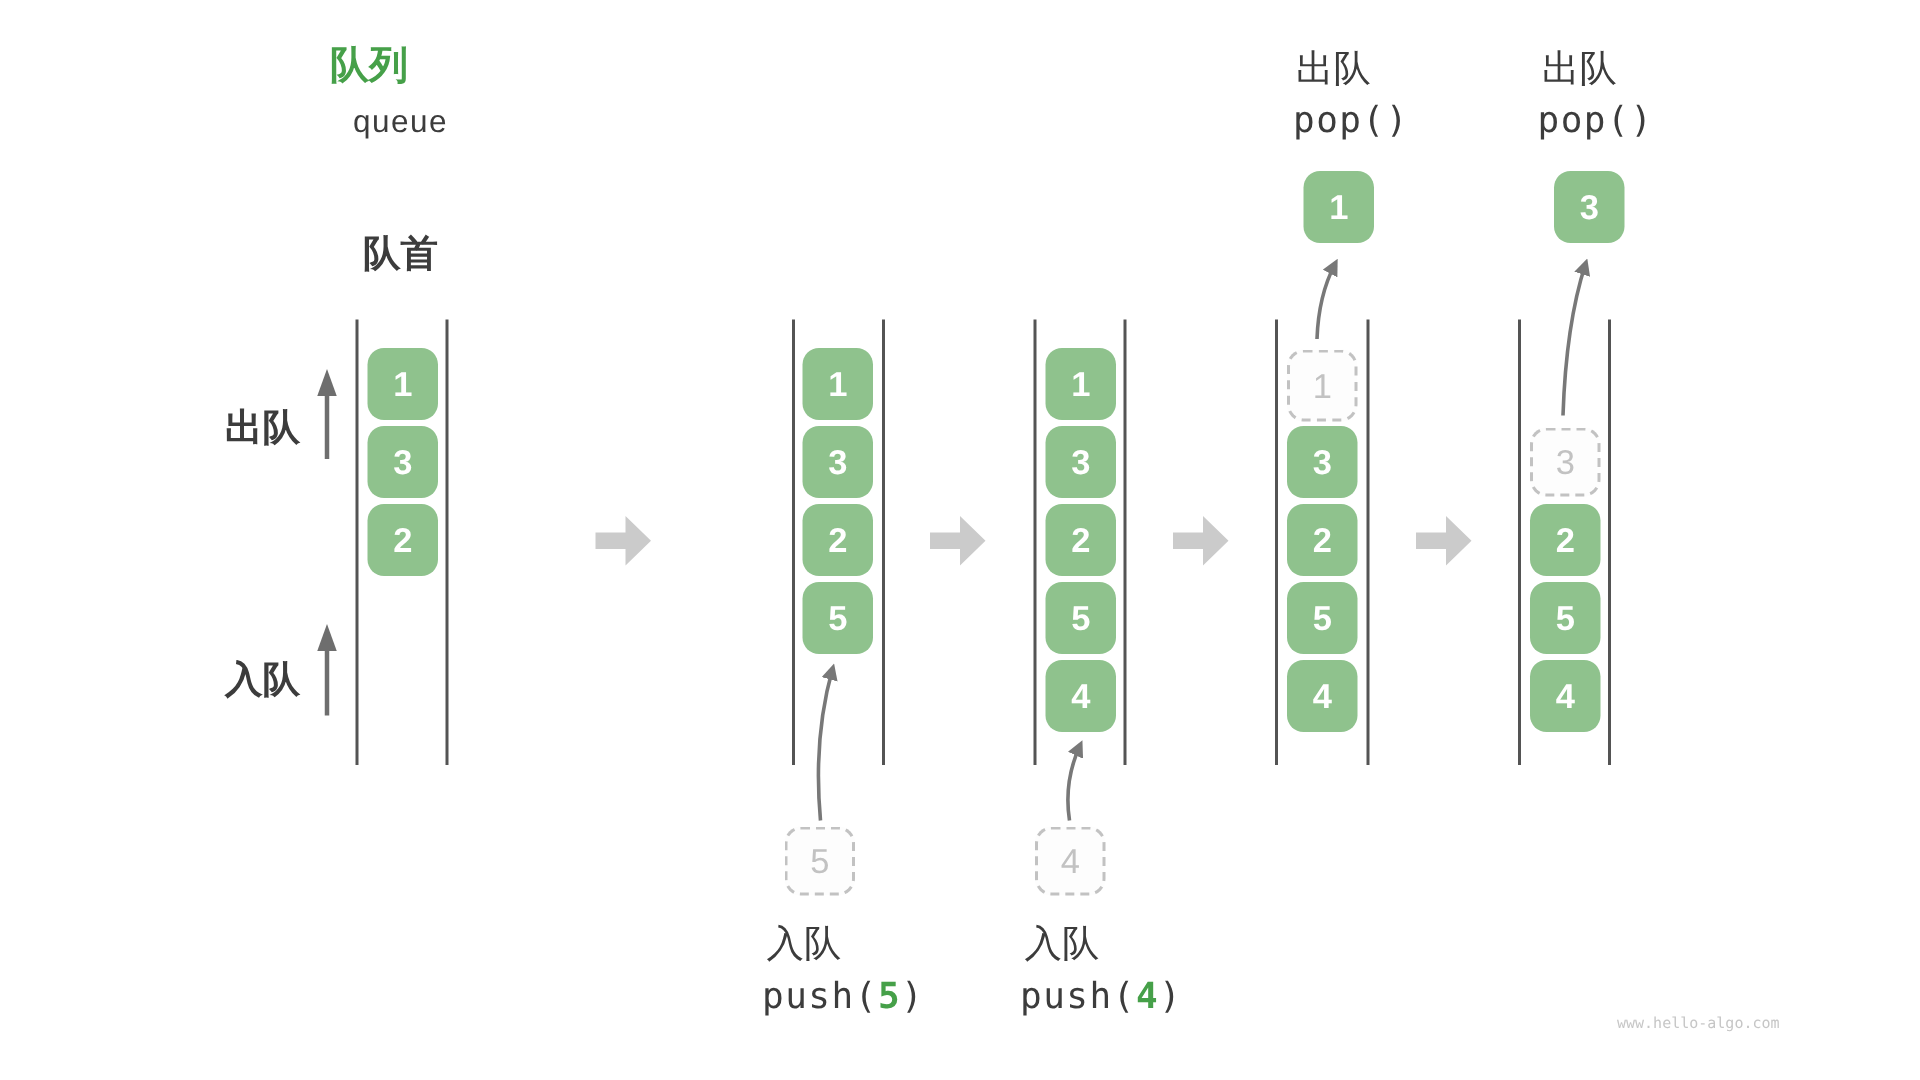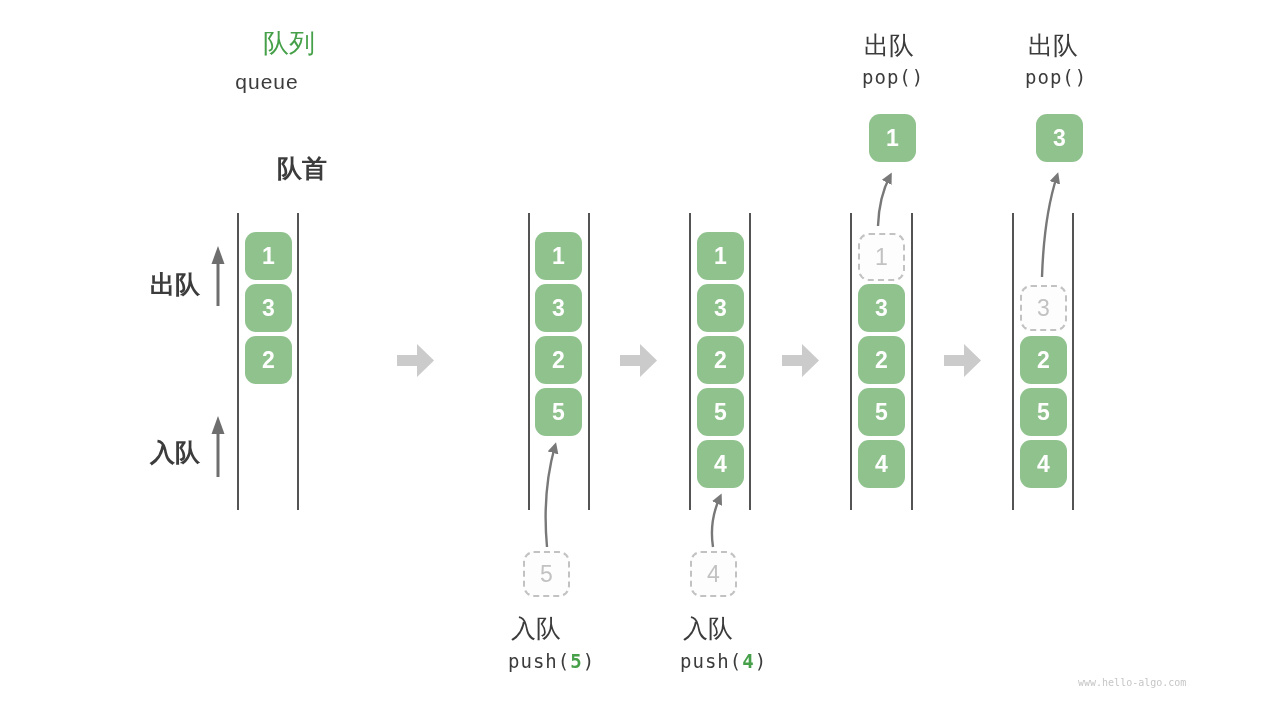--- a/index.html
+++ b/index.html
@@ -13,32 +13,32 @@
     --watermark-gray:#C6C6C6;
   }
   html,body{margin:0;padding:0;background:#fff;}
   .canvas{
     position:relative;width:1280px;height:720px;background:#ffffff;
     overflow:hidden;font-family:"Liberation Sans","DejaVu Sans",sans-serif;
     color:var(--text-dark);
   }
   .abs{position:absolute;}
   .title-zh{
-    left:195px;top:26px;width:120px;text-align:right;
-    font-size:26px;font-weight:normal;color:var(--accent-green);
+    left:220px;top:26px;width:120px;text-align:left;
+    font-size:26px;font-weight:bold;color:var(--accent-green);
   }
   .title-en{
     left:207px;top:70px;width:120px;text-align:center;
     font-size:21px;color:var(--text-dark);letter-spacing:1px;
   }
   .zh-bold{font-size:25px;font-weight:bold;color:var(--text-dark);}
   .zh-label{font-size:25px;font-weight:normal;color:var(--text-dark);}
   .code{
     font-family:"DejaVu Sans Mono","Liberation Mono",monospace;
-    font-size:19px;color:var(--text-dark);letter-spacing:1px;
+    font-size:24px;color:var(--text-dark);letter-spacing:1px;
   }
   .code .code-arg{color:var(--accent-green);font-weight:bold;}
   .wall{
     position:absolute;top:213px;height:297px;width:2px;
     background:var(--wall-gray);
   }
   .cell{
     position:absolute;width:47px;height:48px;border-radius:11px;
     background:var(--box-green);color:#ffffff;
     font-size:23px;font-weight:bold;
@@ -86,21 +86,21 @@
     <g fill="#CBCBCB">
       <polygon points="397,355 417,355 417,344 434,360.5 417,377 417,366 397,366"></polygon>
       <polygon points="620,355 640,355 640,344 657,360.5 640,377 640,366 620,366"></polygon>
       <polygon points="782,355 802,355 802,344 819,360.5 802,377 802,366 782,366"></polygon>
       <polygon points="944,355 964,355 964,344 981,360.5 964,377 964,366 944,366"></polygon>
     </g>
   </svg>
 
   <div class="abs title-zh">队列</div>
   <div class="abs title-en">queue</div>
-  <div class="abs zh-bold" style="left:207px;top:152px;width:120px;text-align:right;">队首</div>
+  <div class="abs zh-bold" style="left:207px;top:152px;width:120px;text-align:center;">队首</div>
   <div class="abs zh-bold" style="left:150px;top:268px;">出队</div>
   <div class="abs zh-bold" style="left:150px;top:436px;">入队</div>
 
   <div>
     <div class="wall" style="left:237px"></div>
     <div class="wall" style="left:297px"></div>
     <div class="cell" style="left:245px;top:232px">1</div>
     <div class="cell" style="left:245px;top:284px">3</div>
     <div class="cell" style="left:245px;top:336px">2</div>
   </div>

